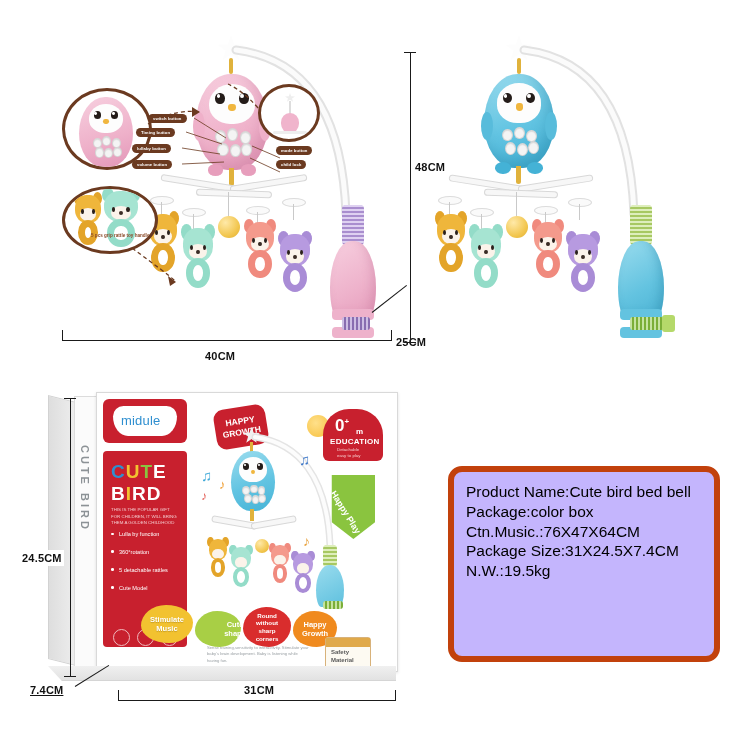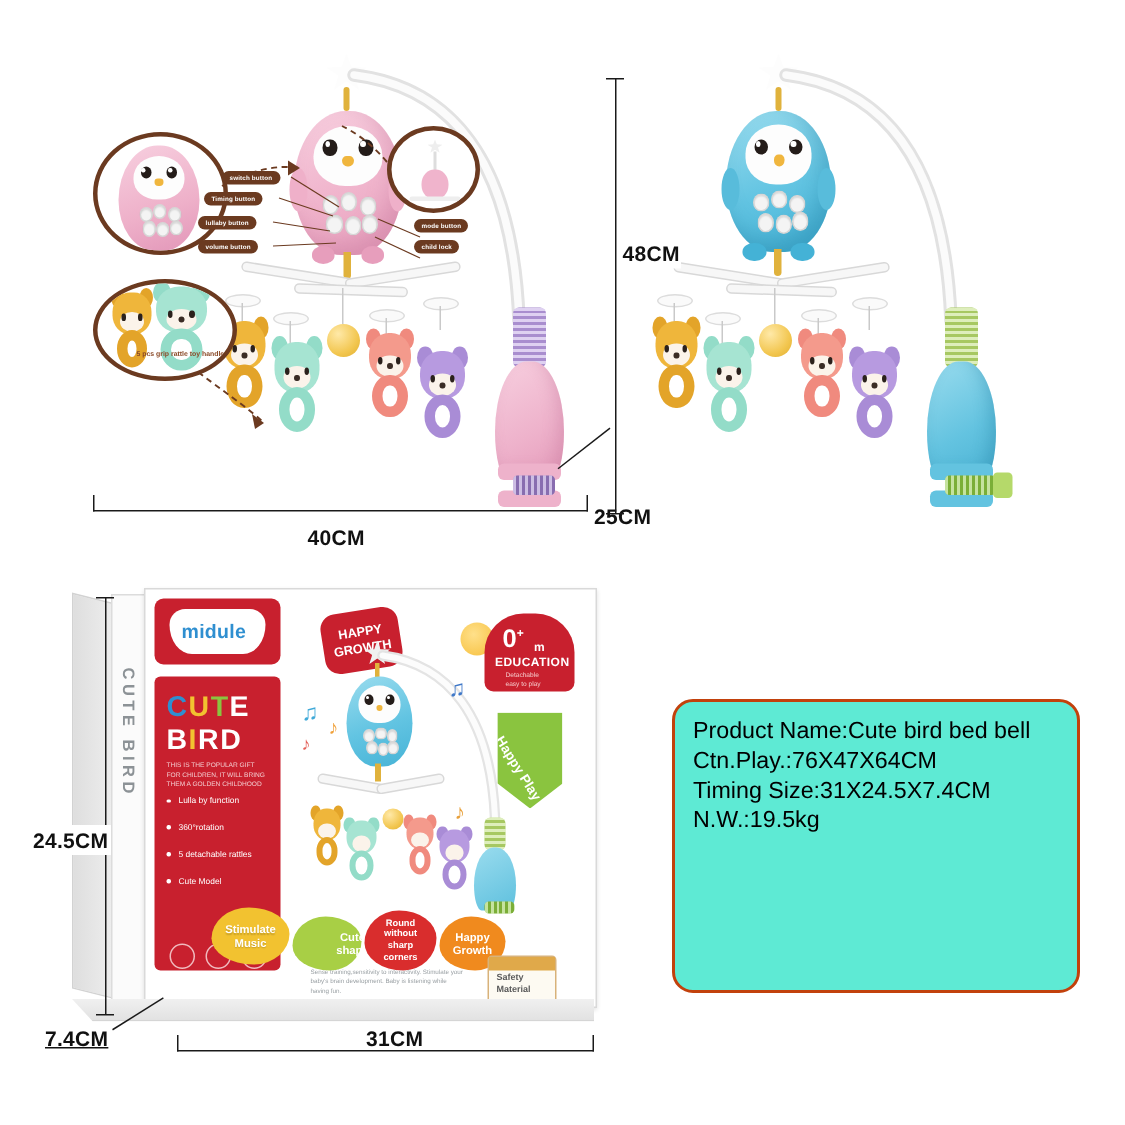--- a/index.html
+++ b/index.html
@@ -5,21 +5,21 @@
   html,body{margin:0;padding:0;}
   body{
     width:750px;height:750px;background:#ffffff;
     font-family:"Liberation Sans",sans-serif;
     position:relative;overflow:hidden;
   }
   .stage{position:absolute;inset:0;}
 
   
   .abs{position:absolute;}
-  .dimtext{font-weight:bold;font-size:14px;color:#111;letter-spacing:.2px;}
+  .dimtext{font-weight:bold;font-size:11px;color:#111;letter-spacing:.2px;}
   .line{position:absolute;background:#1a1a1a;}
 
   
   .owl{position:absolute;border-radius:48% 48% 44% 44%/52% 52% 48% 48%;}
   .owl .face{position:absolute;left:18%;top:10%;width:64%;height:42%;
     background:#fdfdfd;border-radius:50% 50% 46% 46%;}
   .owl .eye{position:absolute;width:13%;height:11%;background:#241c19;border-radius:50%;top:20%;}
   .owl .eye.l{left:27%;} .owl .eye.r{left:60%;}
   .owl .eye i{position:absolute;width:38%;height:38%;background:#fff;border-radius:50%;left:12%;top:10%;}
   .owl .beak{position:absolute;left:45%;top:31%;width:10%;height:8%;
@@ -69,21 +69,21 @@
   .boxfront{position:absolute;background:#fff;border:1px solid #d9d9d9;
     box-shadow:0 1px 3px rgba(0,0,0,.12);}
   .redpanel{position:absolute;background:#c8202e;}
   .logo{position:absolute;background:#c8202e;border-radius:6px;}
   .logoheart{position:absolute;background:#fff;border-radius:14px 14px 20px 20px/14px 14px 26px 26px;}
   .badge{position:absolute;color:#fff;font-weight:bold;text-align:center;display:flex;
     align-items:center;justify-content:center;}
   .blob{border-radius:48% 52% 46% 54%/54% 46% 54% 46%;}
 
   .note{position:absolute;font-weight:bold;}
-  .infobox{position:absolute;border:2px solid #c2410c;border-radius:14px;background:#5eead4;}
+  .infobox{position:absolute;border:6px solid #c2410c;border-radius:14px;background:#c4b5fd;}
   .infobox p{margin:0;font-size:15.5px;line-height:1.28;color:#000;}
 </style>
 </head>
 <body>
 
 <div class="stage">
 
   <div class="abs" style="left:0;top:0;width:420px;height:370px;">
 
     <div class="abs" style="left:218px;top:36px;width:26px;height:24px;background:#fdfdfd;
@@ -403,21 +403,21 @@
       <div class="abs" style="left:4px;top:48px;writing-mode:vertical-rl;font-size:11px;font-weight:bold;
                   color:#8c9296;letter-spacing:3px;">CUTE BIRD</div>
     </div>
 
     <div class="boxfront" style="left:56px;top:4px;width:300px;height:278px;overflow:hidden;">
 
       <div class="redpanel" style="left:6px;top:58px;width:84px;height:196px;border-radius:4px;"></div>
 
       <div class="logo" style="left:6px;top:6px;width:84px;height:44px;">
         <div class="logoheart" style="left:10px;top:7px;width:64px;height:30px;"></div>
-        <div class="abs" style="left:18px;top:14px;font-size:13px;font-weight:bold;color:#2f8fd0;letter-spacing:.2px;">midule</div>
+        <div class="abs" style="left:18px;top:14px;font-size:13px;font-weight:normal;color:#2f8fd0;letter-spacing:.2px;">midule</div>
       </div>
 
       <div class="abs" style="left:14px;top:68px;font-size:19px;font-weight:bold;letter-spacing:1px;">
         <span style="color:#2f8fd0;">C</span><span style="color:#f2c230;">U</span><span style="color:#8ac43f;">T</span><span style="color:#ffffff;">E</span>
       </div>
       <div class="abs" style="left:14px;top:90px;font-size:19px;font-weight:bold;letter-spacing:1px;">
         <span style="color:#ffffff;">B</span><span style="color:#f2c230;">I</span><span style="color:#ffffff;">R</span><span style="color:#ffffff;">D</span>
       </div>
 
       <div class="abs" style="left:14px;top:114px;width:68px;font-size:4.4px;line-height:1.5;color:#f3c9cd;">THIS IS THE POPULAR GIFT FOR CHILDREN, IT WILL BRING THEM A GOLDEN CHILDHOOD</div>
@@ -588,18 +588,19 @@
   <div class="line" style="left:75px;top:686px;width:40px;height:1px;transform:rotate(-32deg);transform-origin:0 50%;"></div>
   <div class="abs dimtext" style="left:30px;top:684px;text-decoration:underline;">7.4CM</div>
 
   <div class="line" style="left:118px;top:700px;width:278px;height:1px;"></div>
   <div class="line" style="left:118px;top:690px;width:1px;height:11px;"></div>
   <div class="line" style="left:395px;top:690px;width:1px;height:11px;"></div>
   <div class="abs dimtext" style="left:244px;top:684px;">31CM</div>
 
   <div class="infobox" style="left:448px;top:466px;width:272px;height:196px;padding:10px 12px;box-sizing:border-box;">
     <p>Product Name:Cute bird bed bell</p>
-    <p>Ctn.Play.:76X47X64CM</p>
-    <p>Timing Size:31X24.5X7.4CM</p>
+    <p>Package:color box</p>
+    <p>Ctn.Music.:76X47X64CM</p>
+    <p>Package Size:31X24.5X7.4CM</p>
     <p>N.W.:19.5kg</p>
   </div>
 
 </div>
 
 </body></html>

